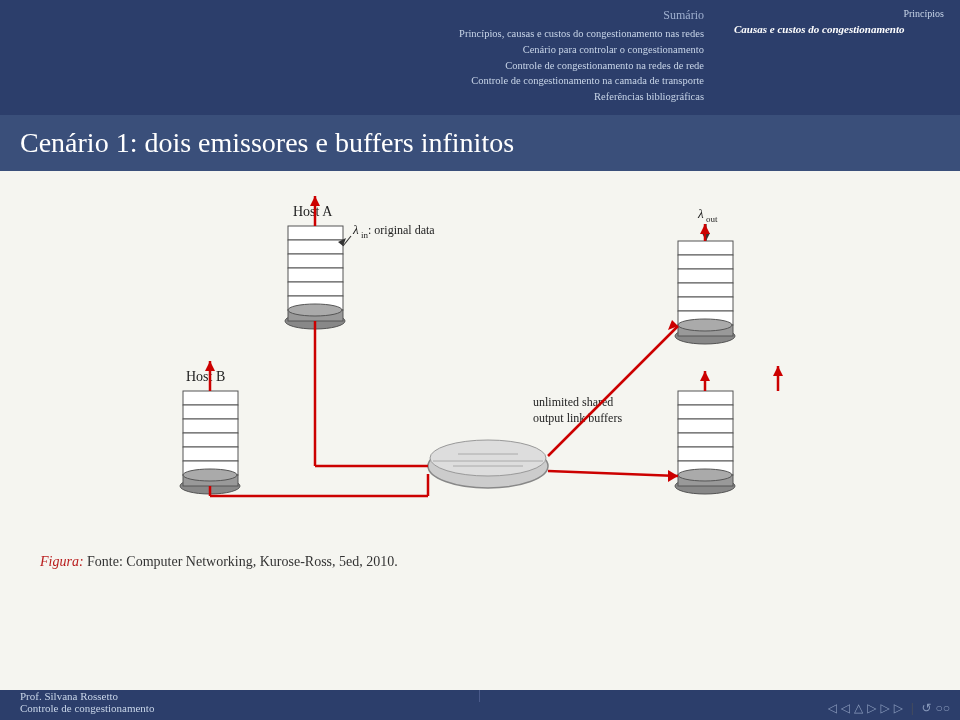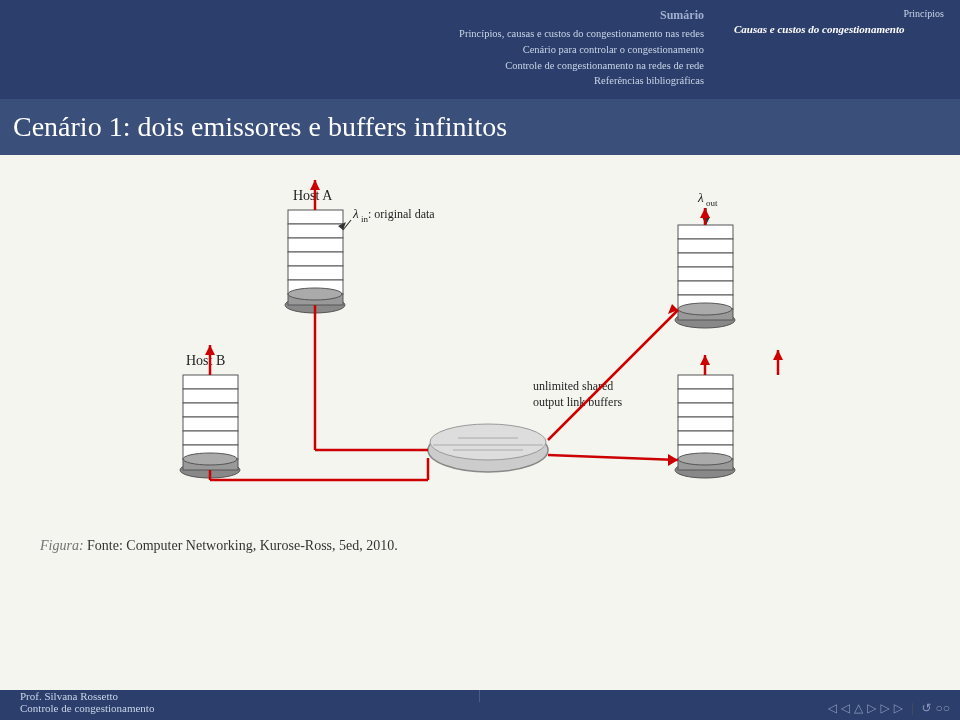--- a/index.html
+++ b/index.html
@@ -25,21 +25,21 @@
       padding-right: 20px;
     }
     #header-right {
       width: 220px;
       text-align: left;
       padding-left: 10px;
     }
     .header-title {
       color: #a0b0d0;
       font-size: 12px;
-      font-weight: bold;
+      font-weight: normal;
       margin-bottom: 3px;
     }
     .header-nav-item {
       color: #c8d5e8;
       font-size: 10.5px;
       line-height: 1.5;
       display: block;
     }
     .header-right-title {
       color: #c8d5e8;
@@ -50,21 +50,21 @@
     .header-right-active {
       color: #ffffff;
       font-size: 11px;
       font-weight: bold;
       font-style: italic;
     }
 
     
     #slide-title-bar {
       background: #3a4f7a;
-      padding: 12px 13px;
+      padding: 12px 20px;
     }
     #slide-title-bar h1 {
       color: #ffffff;
       font-size: 28px;
       font-weight: normal;
       font-family: 'Latin Modern', Georgia, serif;
     }
 
     
     #main-content {
@@ -83,21 +83,21 @@
     }
 
     
     #caption {
       margin-top: 8px;
       font-size: 14px;
       color: #333;
       padding-left: 10px;
     }
     #caption .figura-label {
-      color: #737373;
+      color: #b91c1c;
       font-style: italic;
       margin-top: 16px;
     }
 
     
     #footer {
       position: absolute;
       bottom: 0;
       left: 0;
       width: 100%;
@@ -147,20 +147,21 @@
   </style>
 </head>
 <body>
 
 <div id="header">
   <div id="header-left">
     <div class="header-title">Sumário</div>
     <span class="header-nav-item">Princípios, causas e custos do congestionamento nas redes</span>
     <span class="header-nav-item">Cenário para controlar o congestionamento</span>
     <span class="header-nav-item">Controle de congestionamento na redes de rede</span>
+    <span class="header-nav-item">Controle de congestionamento na camada de transporte</span>
     <span class="header-nav-item">Referências bibliográficas</span>
   </div>
   <div id="header-right">
     <div class="header-right-title">Princípios</div>
     <div class="header-right-active">Causas e custos do congestionamento</div>
   </div>
 </div>
 
 <div id="slide-title-bar">
   <h1>Cenário 1: dois emissores e buffers infinitos</h1>

